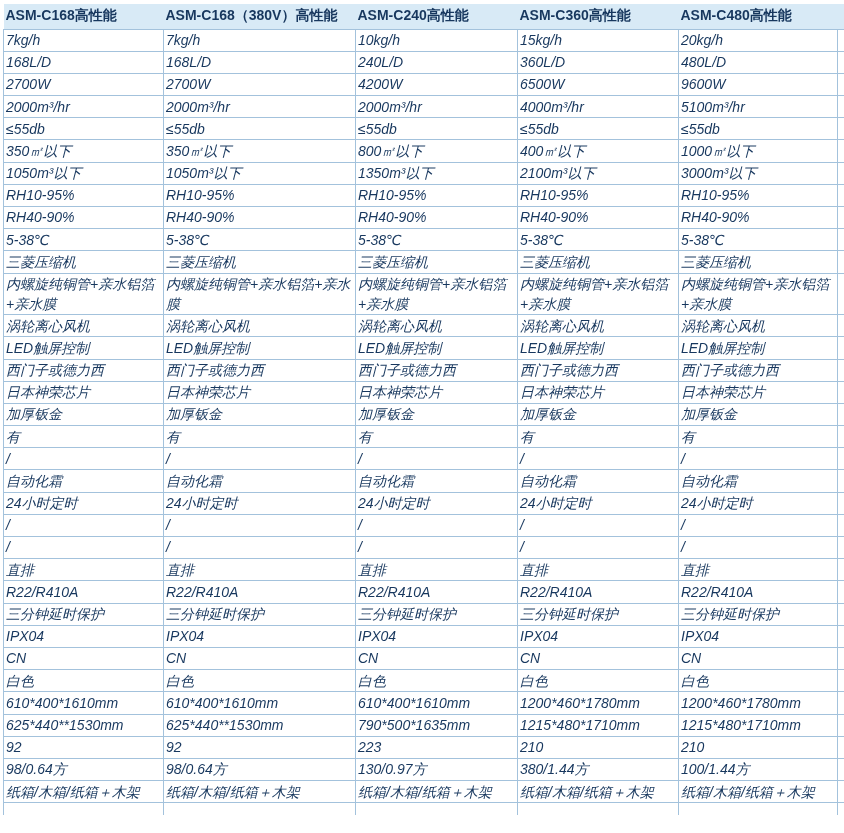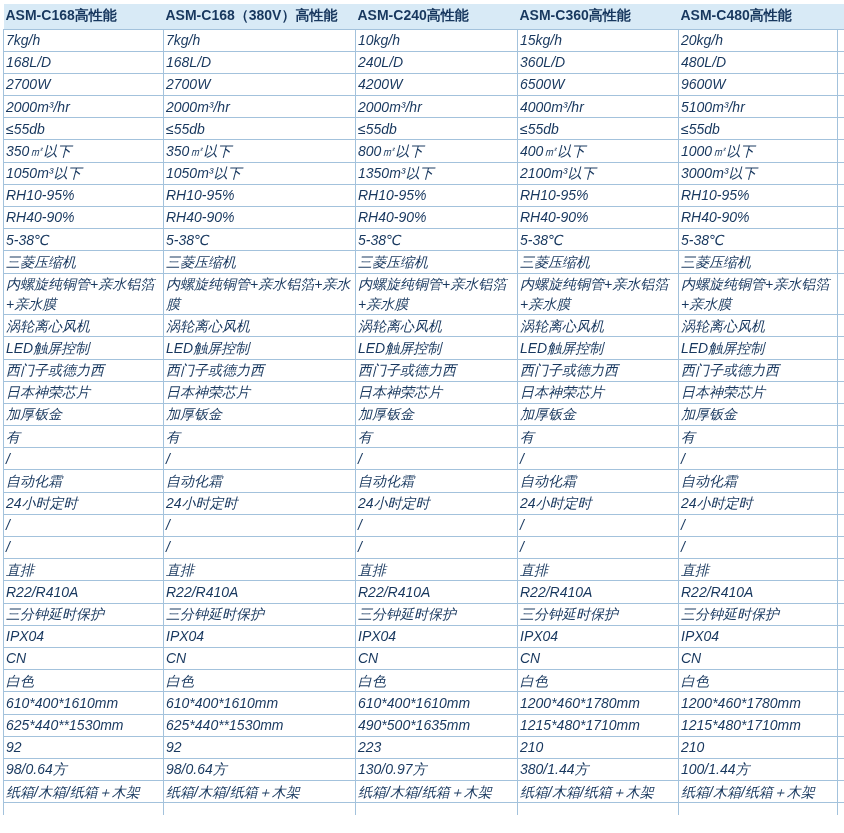--- a/index.html
+++ b/index.html
@@ -308,21 +308,21 @@
           <td>610*400*1610mm</td>
           <td>610*400*1610mm</td>
           <td>610*400*1610mm</td>
           <td>1200*460*1780mm</td>
           <td>1200*460*1780mm</td>
           <td></td>
         </tr>
         <tr>
           <td>625*440**1530mm</td>
           <td>625*440**1530mm</td>
-          <td>490*500*1635mm</td>
+          <td>790*500*1635mm</td>
           <td>1215*480*1710mm</td>
           <td>1215*480*1710mm</td>
           <td></td>
         </tr>
         <tr>
           <td>92</td>
           <td>92</td>
           <td>223</td>
           <td>210</td>
           <td>210</td>

